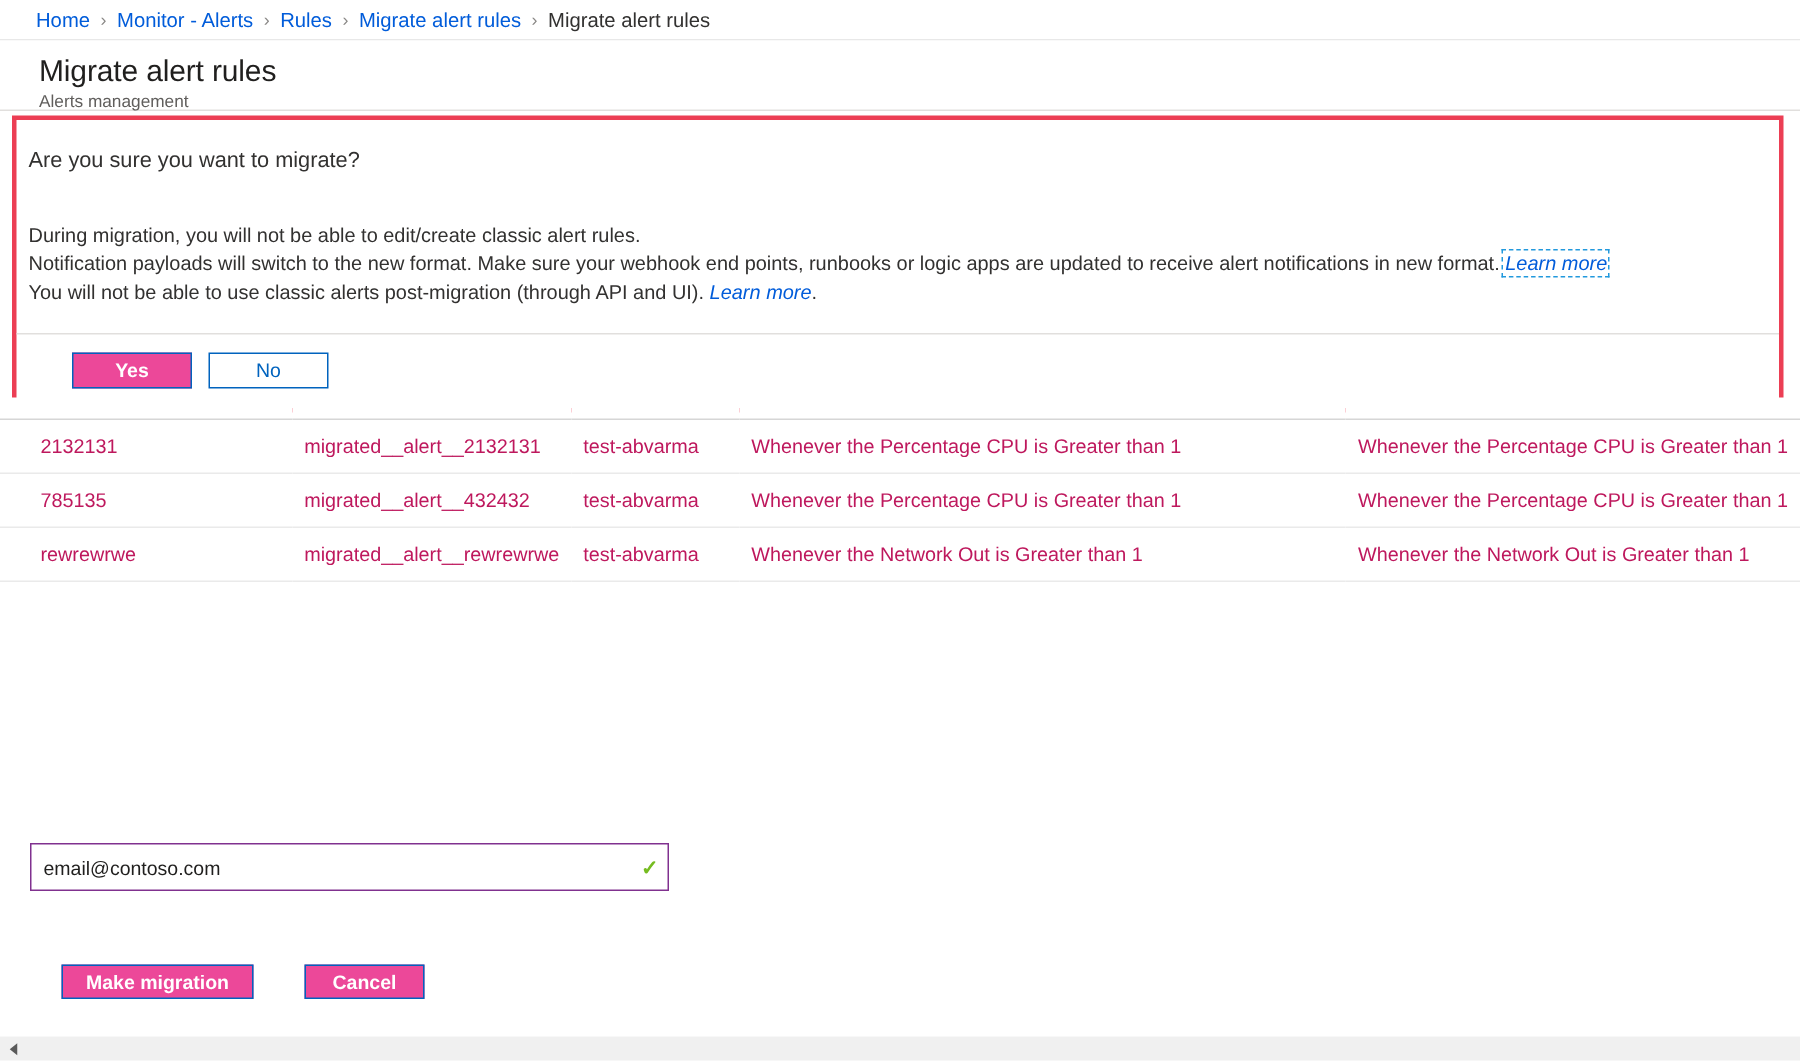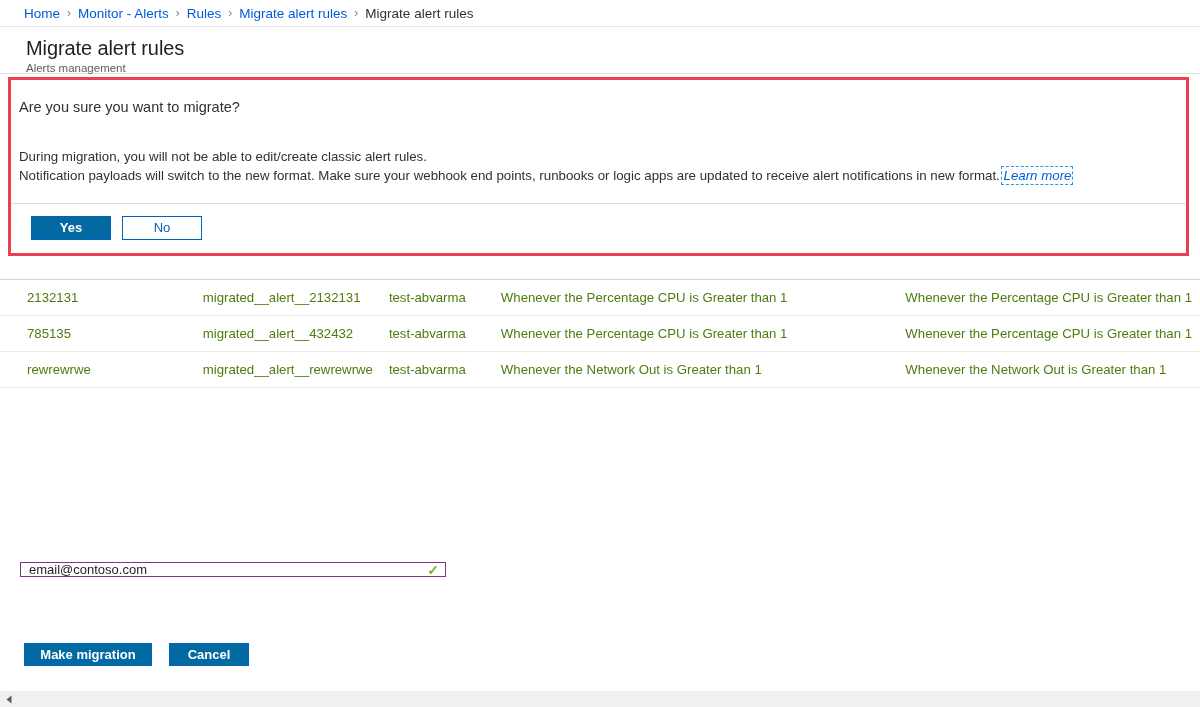--- a/index.html
+++ b/index.html
@@ -112,41 +112,42 @@
     font-size: 13px;
     height: 24px;
     min-width: 80px;
     padding: 0 10px;
     border-radius: 0;
     cursor: pointer;
     line-height: 22px;
     text-align: center;
   }
   .btn-primary {
-    background: #0369a1;
+    background: #ec4899;
     border: 1px solid #0063be;
     color: #ffffff;
     font-weight: 700;
+    margin-left: 17px;
   }
   .btn-outline {
     background: #ffffff;
     border: 1px solid #0063be;
     color: #0063be;
     font-weight: 400;
   }
 
   
   .rules-table {
     position: absolute;
     left: 0;
     top: 265px;
     width: 1200px;
     border-collapse: collapse;
     font-size: 13.2px;
-    color: #4d7c0f;
+    color: #be185d;
   }
   .rules-table thead th {
     height: 14px;
     padding: 0;
     border-bottom: 1px solid #d6d6d6;
     font-weight: 400;
     font-size: 0;
     background: #ffffff;
   }
   .rules-table tbody td {
@@ -172,21 +173,21 @@
   }
   .email-label {
     font-size: 13.2px;
     color: #3b3a39;
     line-height: 18px;
     margin-bottom: 3px;
   }
   .email-input-wrap {
     position: relative;
     width: 426px;
-    height: 15px;
+    height: 32px;
     border: 1px solid #80318f;
     background: #ffffff;
     display: flex;
     align-items: center;
   }
   .email-input {
     border: 0;
     outline: 0;
     width: 100%;
     height: 100%;
@@ -269,20 +270,21 @@
   <div class="page-title">Migrate alert rules</div>
   <div class="page-subtitle">Alerts management</div>
 </div>
 
 <div class="confirm-panel">
   <div class="confirm-body">
     <div class="confirm-question">Are you sure you want to migrate?</div>
     <div class="confirm-lines">
       <p><span>During migration, you will not be able to edit/create classic alert rules.</span></p>
       <p><span>Notification payloads will switch to the new format. Make sure your webhook end points, runbooks or logic apps are updated to receive alert notifications in new format. </span><a class="inline-link focused">Learn more</a></p>
+      <p><span>You will not be able to use classic alerts post-migration (through API and UI). </span><a class="inline-link">Learn more</a><span>.</span></p>
     </div>
   </div>
   <div class="confirm-divider"></div>
   <div class="confirm-actions">
     <button class="btn btn-primary">Yes</button>
     <button class="btn btn-outline">No</button>
   </div>
 </div>
 
 <table class="rules-table">

